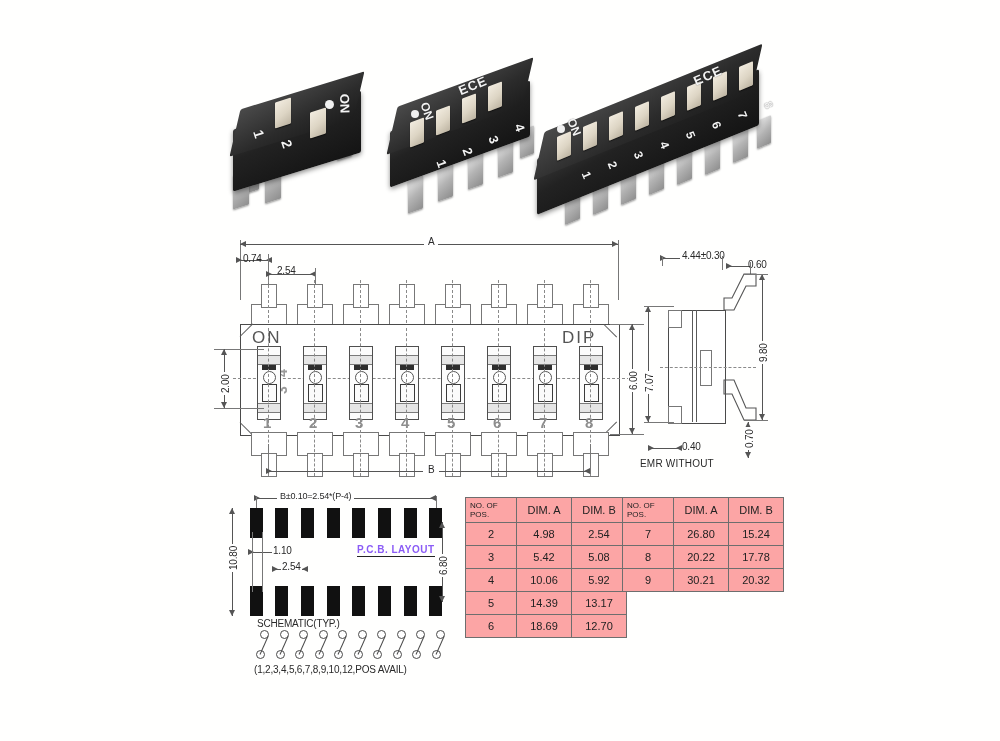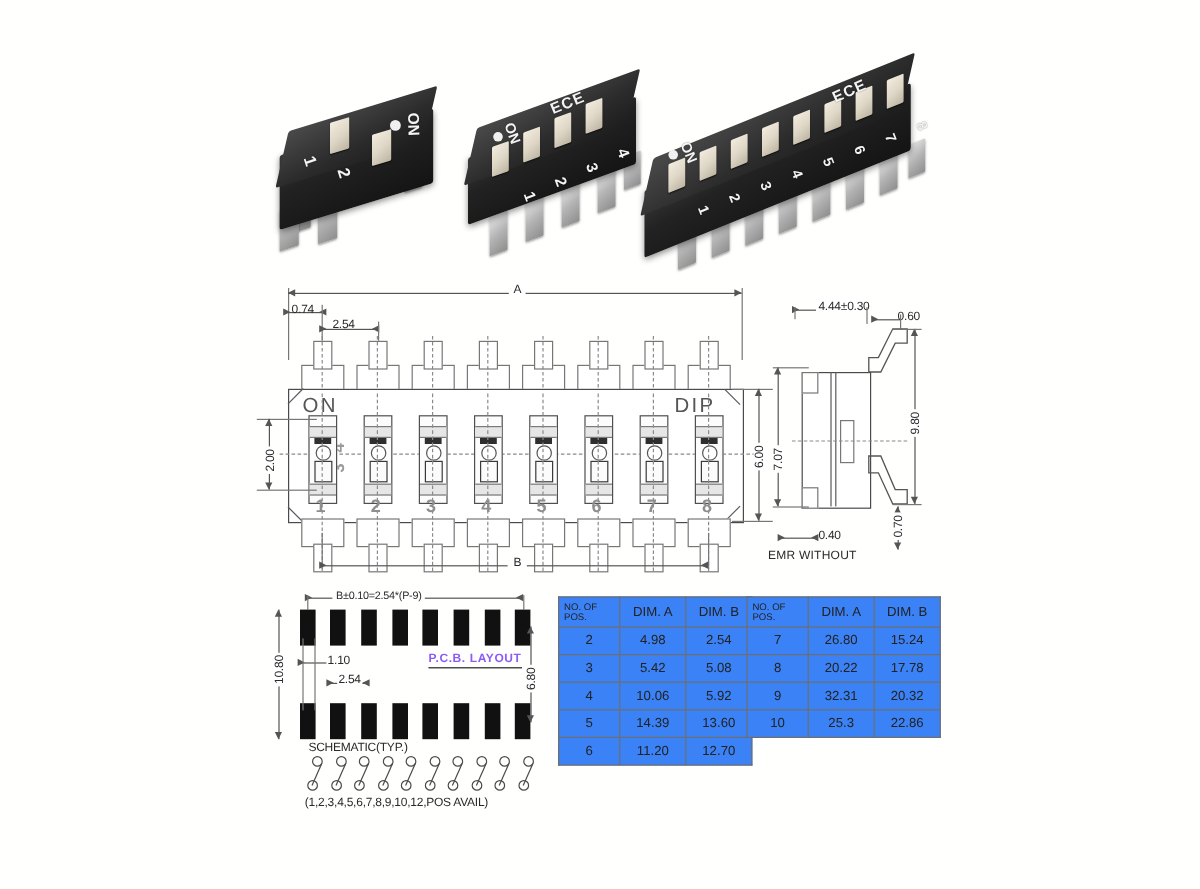--- a/index.html
+++ b/index.html
@@ -195,21 +195,21 @@
     transform-origin: left center;
   }
 
   
   table.dimtbl {
     position: absolute;
     border-collapse: collapse;
     font-family: "Liberation Sans", sans-serif;
     font-size: 10px;
     color: #222;
-    background: #3b82f6;
+    background: #fca5a5;
   }
   table.dimtbl th, table.dimtbl td {
     border: 1px solid #6e6e6e;
     text-align: center;
     padding: 0;
     font-weight: normal;
   }
   table.dimtbl th {
     height: 24px;
     font-size: 8px;
@@ -550,21 +550,21 @@
       <div class="lbl" style="left:682px; top:209px;">0.40</div>
 
       <div class="lbl" style="left:640px; top:226px; font-size:10px; letter-spacing:0.2px;">EMR WITHOUT</div>
     </div>
 
     <div>
 
       <div class="dim-line" style="left:256px; top:266px; width:180px;"></div>
       <div class="arrow-r" style="left:254px; top:263px;"></div>
       <div class="arrow-l" style="left:430px; top:263px;"></div>
-      <div class="lbl" style="left:277px; top:259px; background:#fff; padding:0 3px; font-size:9px;">B±0.10=2.54*(P-9)</div>
+      <div class="lbl" style="left:277px; top:259px; background:#fff; padding:0 3px; font-size:9px;">B±0.10=2.54*(P-4)</div>
       <div class="ext-line" style="left:256px; top:264px; height:12px;"></div>
       <div class="ext-line" style="left:436px; top:264px; height:12px;"></div>
 
       <div id="pcb-pads-top">
           <div class="pad" style="left: 249.5px; top: 276px; width: 13px; height: 30px;"></div>
           <div class="pad" style="left: 275.2px; top: 276px; width: 13px; height: 30px;"></div>
           <div class="pad" style="left: 300.9px; top: 276px; width: 13px; height: 30px;"></div>
           <div class="pad" style="left: 326.6px; top: 276px; width: 13px; height: 30px;"></div>
           <div class="pad" style="left: 352.3px; top: 276px; width: 13px; height: 30px;"></div>
           <div class="pad" style="left: 378px; top: 276px; width: 13px; height: 30px;"></div>
@@ -666,25 +666,25 @@
             <td class="col-b">5.08</td>
           </tr>
           <tr>
             <td class="col-pos">4</td>
             <td class="col-a">10.06</td>
             <td class="col-b">5.92</td>
           </tr>
           <tr>
             <td class="col-pos">5</td>
             <td class="col-a">14.39</td>
-            <td class="col-b">13.60</td>
+            <td class="col-b">13.17</td>
           </tr>
           <tr>
             <td class="col-pos">6</td>
-            <td class="col-a">11.20</td>
+            <td class="col-a">18.69</td>
             <td class="col-b">12.70</td>
           </tr>
         </tbody>
     </table>
 
     <table class="dimtbl" id="tbl-right" style="left:622px; top:265px;">
       <thead>
         <tr>
           <th class="col-pos hdr-pos">
             <span>NO. OF</span><br>
@@ -700,25 +700,20 @@
             <td class="col-a">26.80</td>
             <td class="col-b">15.24</td>
           </tr>
           <tr>
             <td class="col-pos">8</td>
             <td class="col-a">20.22</td>
             <td class="col-b">17.78</td>
           </tr>
           <tr>
             <td class="col-pos">9</td>
-            <td class="col-a">32.31</td>
+            <td class="col-a">30.21</td>
             <td class="col-b">20.32</td>
-          </tr>
-          <tr>
-            <td class="col-pos">10</td>
-            <td class="col-a">25.3</td>
-            <td class="col-b">22.86</td>
           </tr>
         </tbody>
     </table>
 
   </div>
 </div>
 
 </body></html>

